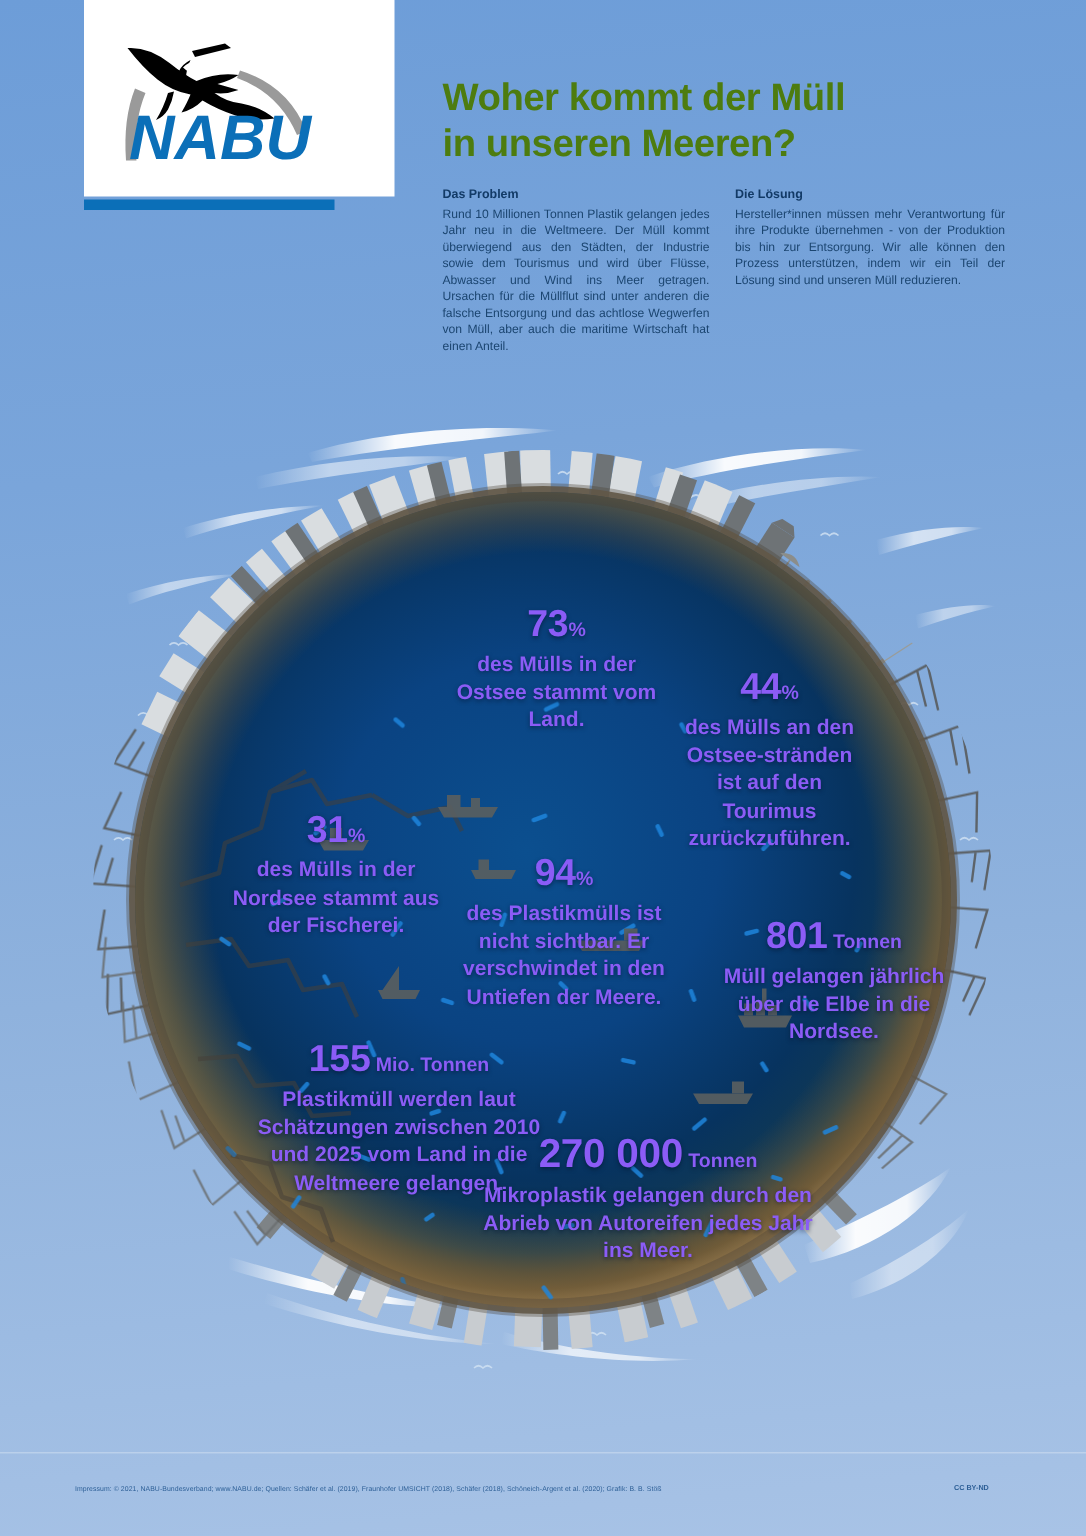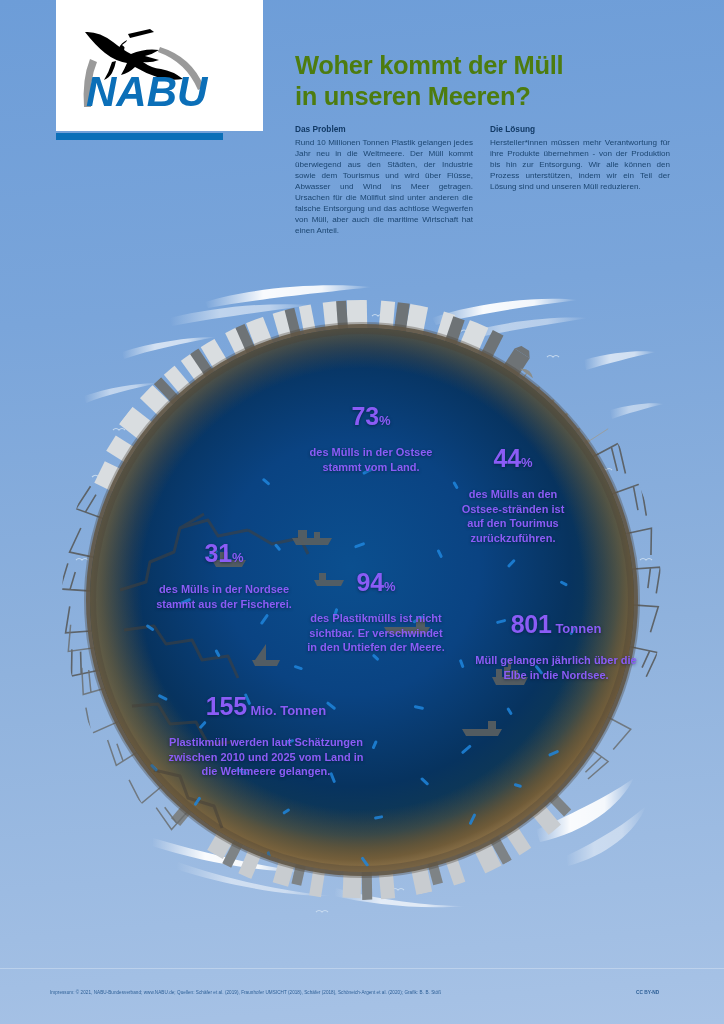--- a/index.html
+++ b/index.html
@@ -59,22 +59,22 @@
   .stat{
     position:absolute; color:#8b5cf6; text-align:center;
     text-shadow:0 1px 3px rgba(0,20,45,.55);
   }
   .stat .big{
     font-size:25px; font-weight:bold; line-height:1.0;
     letter-spacing:-0.2px; display:block;
   }
   .stat .big .unit{ font-size:13px; font-weight:bold; letter-spacing:0; }
   .stat .sub{
-    display:block; margin-top:16px;
-    font-size:11px; font-weight:bold; line-height:1.33;
+    display:block; margin-top:4px;
+    font-size:14px; font-weight:bold; line-height:1.33;
   }
 
   #stat-73  { left:296px; top:404px;  width:150px; }
   #stat-44  { left:452px; top:446px;  width:122px; }
   #stat-31  { left:154px; top:541px;  width:140px; }
   #stat-94  { left:306px; top:570px;  width:140px; }
   #stat-801 { left:470px; top:612px;  width:172px; }
   #stat-155 { left:160px; top:694px;  width:212px; }
   #stat-270 { left:322px; top:756px;  width:220px; }
 
@@ -577,18 +577,22 @@
   <div class="stat" id="stat-801">
     <span class="big"><span>801</span><span class="unit"> Tonnen</span></span>
     <span class="sub">Müll gelangen jährlich über die Elbe in die Nordsee.</span>
   </div>
 
   <div class="stat" id="stat-155">
     <span class="big"><span>155</span><span class="unit"> Mio. Tonnen</span></span>
     <span class="sub">Plastikmüll werden laut Schätzungen zwischen 2010 und 2025 vom Land in die Weltmeere gelangen.</span>
   </div>
 
+  <div class="stat" id="stat-270">
+    <span class="big"><span>270 000</span><span class="unit"> Tonnen</span></span>
+    <span class="sub">Mikroplastik gelangen durch den Abrieb von Autoreifen jedes Jahr ins Meer.</span>
+  </div>
 
   <div class="footer-line"></div>
   <div class="footer">Impressum: © 2021, NABU-Bundesverband; www.NABU.de; Quellen: Schäfer et al. (2019), Fraunhofer UMSICHT (2018), Schäfer (2018), Schöneich-Argent et al. (2020); Grafik: B. B. Stöß</div>
   <div class="license">CC BY-ND</div>
 
 </div>
 
 </body></html>

